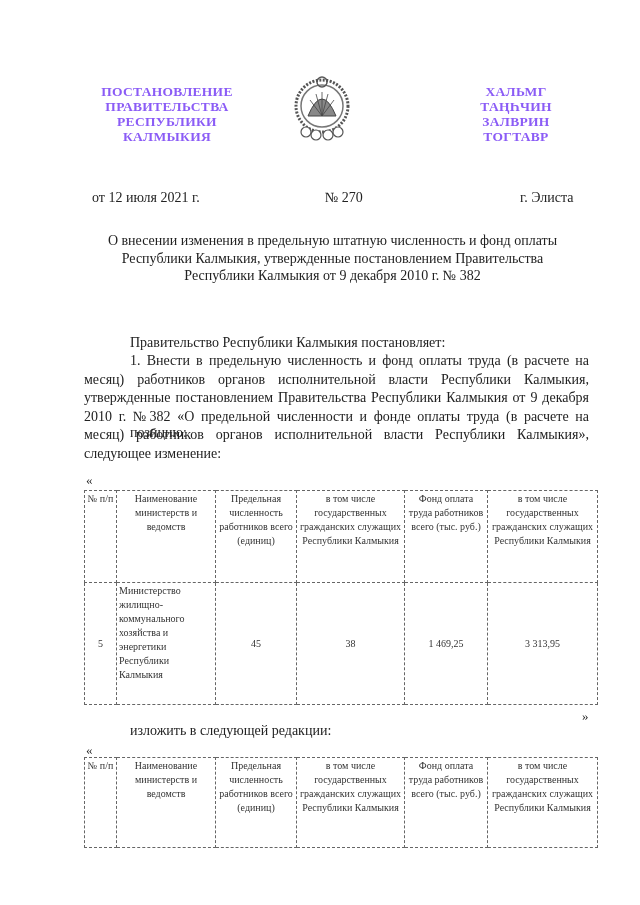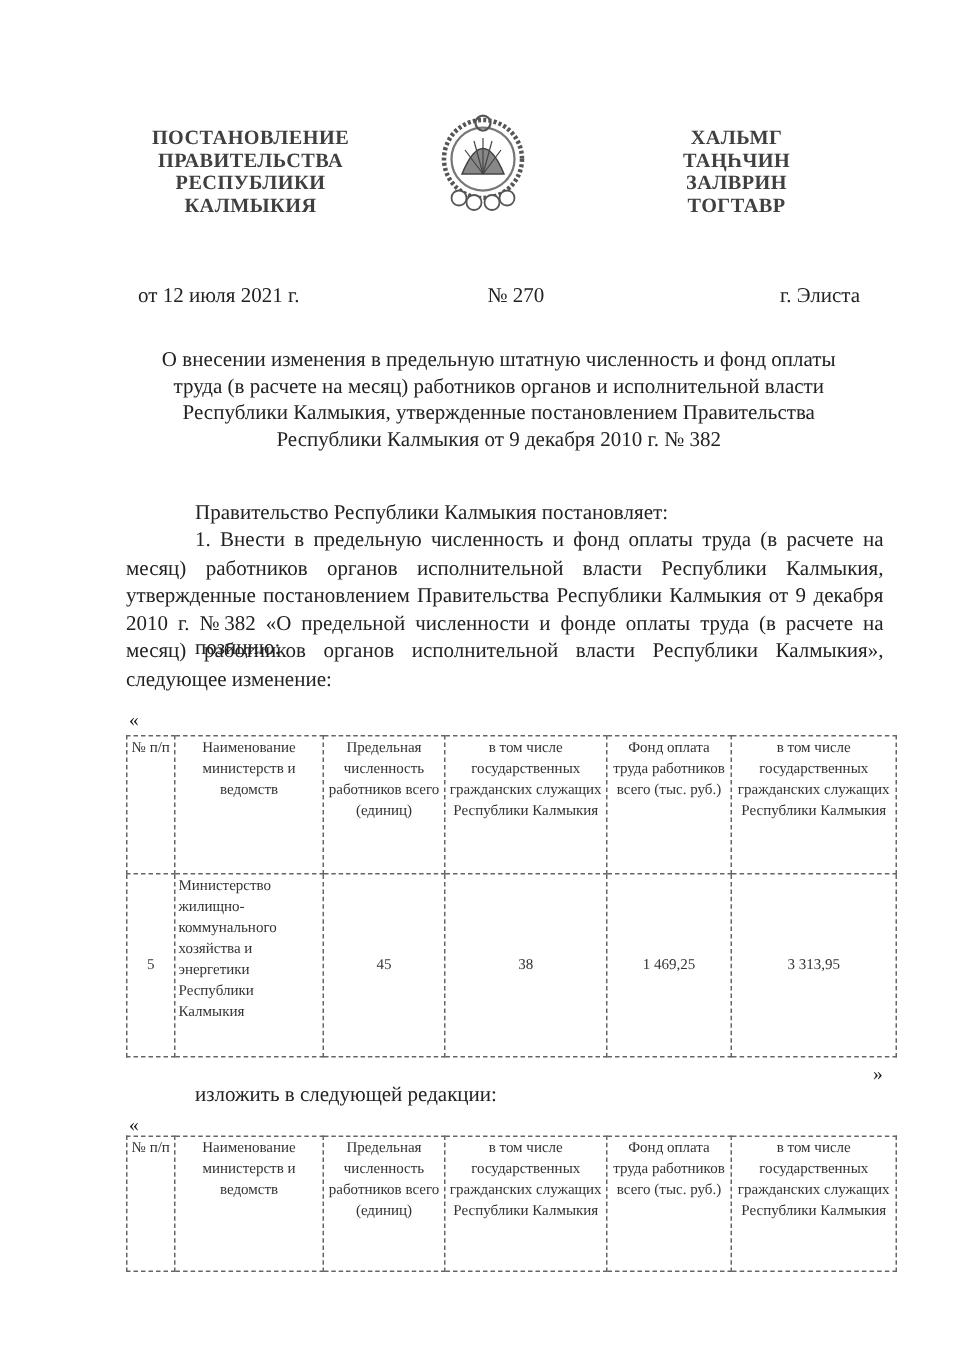--- a/index.html
+++ b/index.html
@@ -1,19 +1,19 @@
 <!DOCTYPE html>
 <html><head>
 <meta charset="utf-8">
 <style>
   html, body { margin:0; padding:0; background:#ffffff; }
   body { width:640px; height:905px; position:relative; overflow:hidden;
          font-family:"Liberation Serif","DejaVu Serif",serif; color:#222; }
   .abs { position:absolute;text-align:center; }
-  .hdr { font-weight:bold; font-size:13.5px; line-height:15px; text-align:center; color:#404040; letter-spacing:0.3px; }
+  .hdr { font-weight:bold; font-size:13.5px; line-height:15px; text-align:center; color:#8b5cf6; letter-spacing:0.3px; }
   .emblem { left:294px; top:74px; width:56px; height:70px; }
   .meta { font-size:14px; top:190px; }
   .title { left:80px; width:505px; top:232px; font-size:14px; line-height:17.5px; text-align:center; }
   .body-text { left:84px; width:505px; font-size:14px; line-height:18.5px; text-align:justify; }
   .indent { text-indent:46px; }
   .quote { font-size:13px; }
   table.t { position:absolute; left:84px; width:513px; border-collapse:collapse; font-size:10px; line-height:14px; table-layout:fixed; }
   table.t td { border:1px dashed #666; vertical-align:top; text-align:center; padding:1px 2px; color:#333; }
   table.t td.mid { vertical-align:middle; }
   table.t td.left { text-align:left; }
@@ -43,34 +43,33 @@
     </g>
     <g fill="#fff" stroke="#555" stroke-width="1.2">
       <circle cx="12" cy="58" r="5"></circle>
         <circle cx="22" cy="61" r="5"></circle>
       <circle cx="34" cy="61" r="5"></circle>
         <circle cx="44" cy="58" r="5"></circle>
     </g>
   </svg>
 </div>
 
-<div class="abs hdr" style="left:431px; top:84px; width:120px;">
+<div class="abs hdr" style="left:456px; top:84px; width:120px;">
   <div>ХАЛЬМГ</div>
   <div>ТАҢҺЧИН</div>
   <div>ЗАЛВРИН</div>
   <div>ТОГТАВР</div>
 </div>
 
 <div class="abs meta" style="left:92px;">от 12 июля 2021 г.</div>
 <div class="abs meta" style="left:325px;">№ 270</div>
 <div class="abs meta" style="left:520px;">г. Элиста</div>
 
 <div class="abs title">
   <div>О внесении изменения в предельную штатную численность и фонд оплаты</div>
-  <div>труда  (в расчете на месяц) работников органов и исполнительной власти</div>
   <div>Республики Калмыкия, утвержденные постановлением Правительства</div>
   <div>Республики Калмыкия от 9 декабря 2010 г. № 382</div>
 </div>
 
 <div class="abs body-text indent" style="top:334px;">Правительство Республики Калмыкия постановляет:</div>
 <div class="abs body-text indent" style="top:352px;">1. Внести в предельную численность и фонд оплаты труда (в расчете на месяц) работников органов исполнительной власти Республики Калмыкия, утвержденные постановлением Правительства Республики Калмыкия от 9 декабря 2010 г. №382 «О предельной численности и фонде оплаты труда (в расчете на месяц) работников органов исполнительной власти Республики Калмыкия», следующее изменение:</div>
 <div class="abs body-text indent" style="top:424px;">позицию:</div>
 <div class="abs quote" style="left:86px; top:472px;">«</div>
 
 <table class="t" style="top:490px;">

